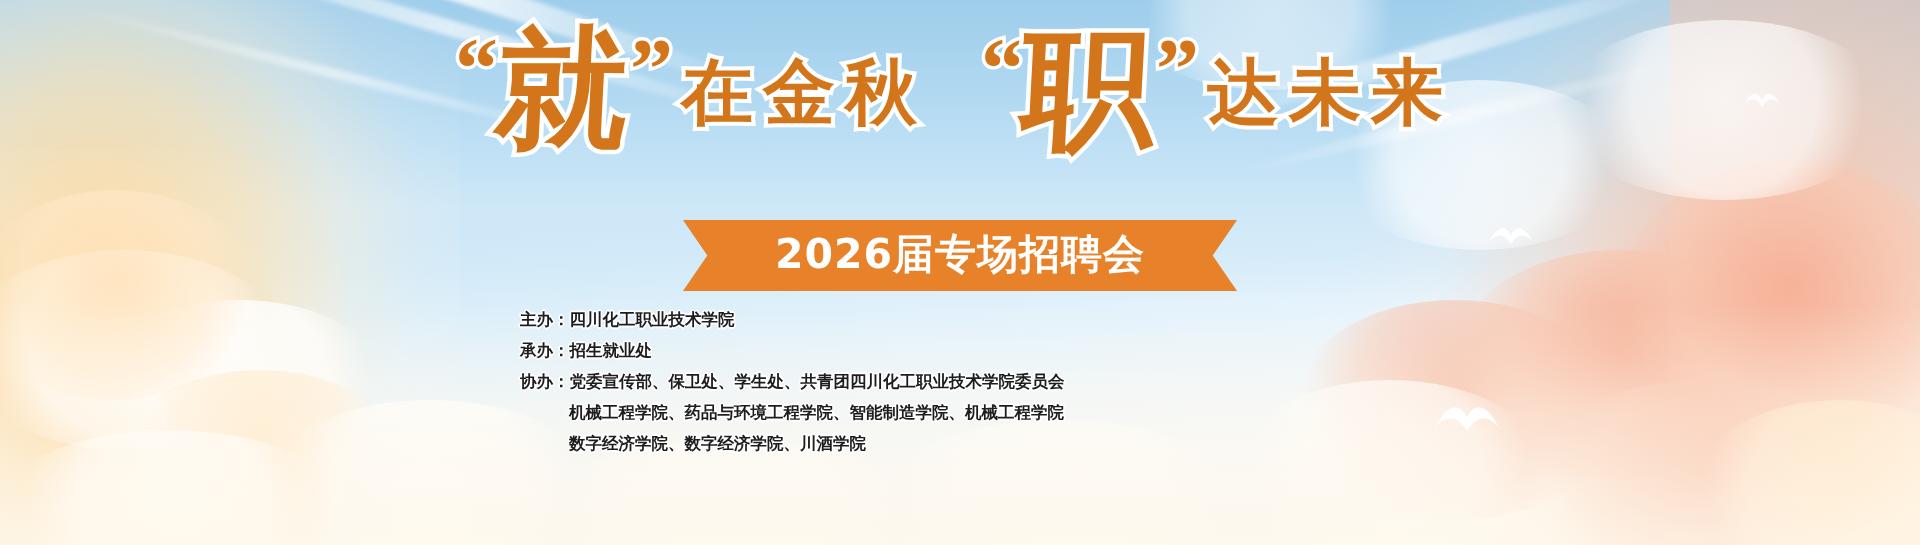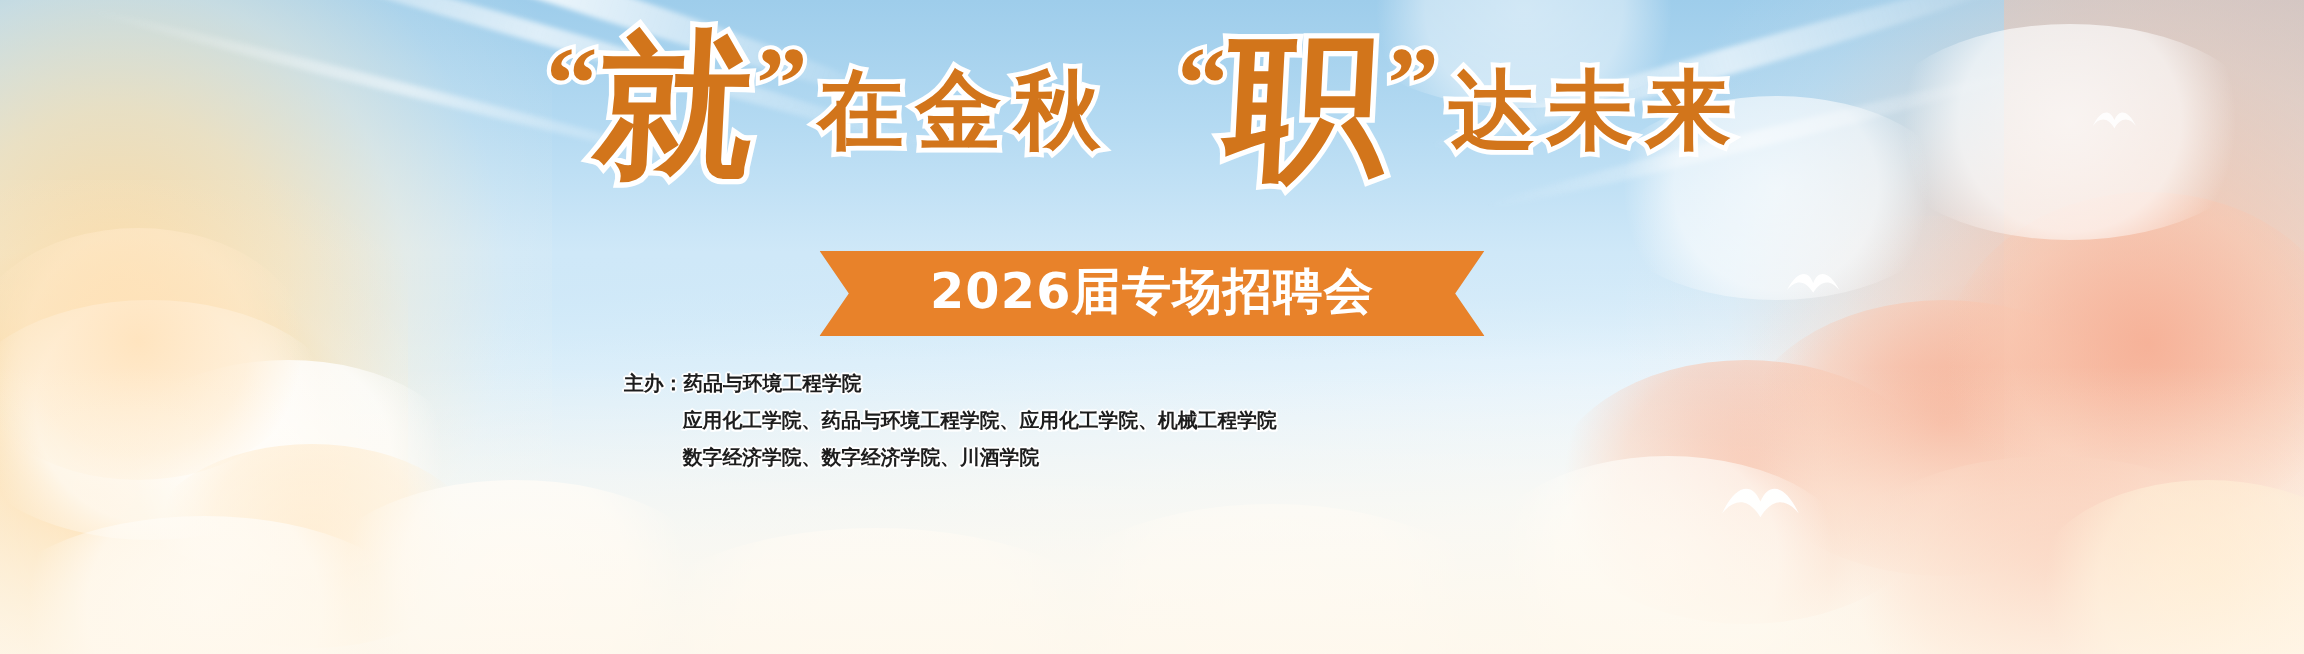--- a/index.html
+++ b/index.html
@@ -161,21 +161,21 @@
     margin: 52px 0 0 12px;
     letter-spacing: 10px;
     -webkit-text-stroke: 8px #ffffff;
     paint-order: stroke fill;
   }
   .hl-gap { display: inline-block; width: 54px; }
 
   
   .ribbon-wrap {
     position: absolute;
-    left: 0; top: 209px;
+    left: 0; top: 220px;
     width: 100%;
     text-align: center;
     z-index: 25;
   }
   .ribbon-clip {
     position: relative;
     display: inline-block;
     background: #e8822a;
     clip-path: polygon(0 0, 100% 0, 95.6% 50%, 100% 100%, 0 100%, 4.4% 50%);
     padding: 12px 92px 14px 92px;
@@ -271,18 +271,20 @@
     </span>
   </div>
 
   <div class="ribbon-wrap">
     <div class="ribbon-clip">
       <span class="ribbon-text">2026届专场招聘会</span>
     </div>
   </div>
 
   <div class="org-block">
-    <span class="org-line"><span>主办：</span><span>药品与环境工程学院</span></span>
-    <span class="org-line org-indent"><span>应用化工学院、药品与环境工程学院、应用化工学院、机械工程学院</span></span>
+    <span class="org-line"><span>主办：</span><span>四川化工职业技术学院</span></span>
+    <span class="org-line"><span>承办：</span><span>招生就业处</span></span>
+    <span class="org-line"><span>协办：</span><span>党委宣传部、保卫处、学生处、共青团四川化工职业技术学院委员会</span></span>
+    <span class="org-line org-indent"><span>机械工程学院、药品与环境工程学院、智能制造学院、机械工程学院</span></span>
     <span class="org-line org-indent"><span>数字经济学院、数字经济学院、川酒学院</span></span>
   </div>
 
 </div>
 
 </body></html>

